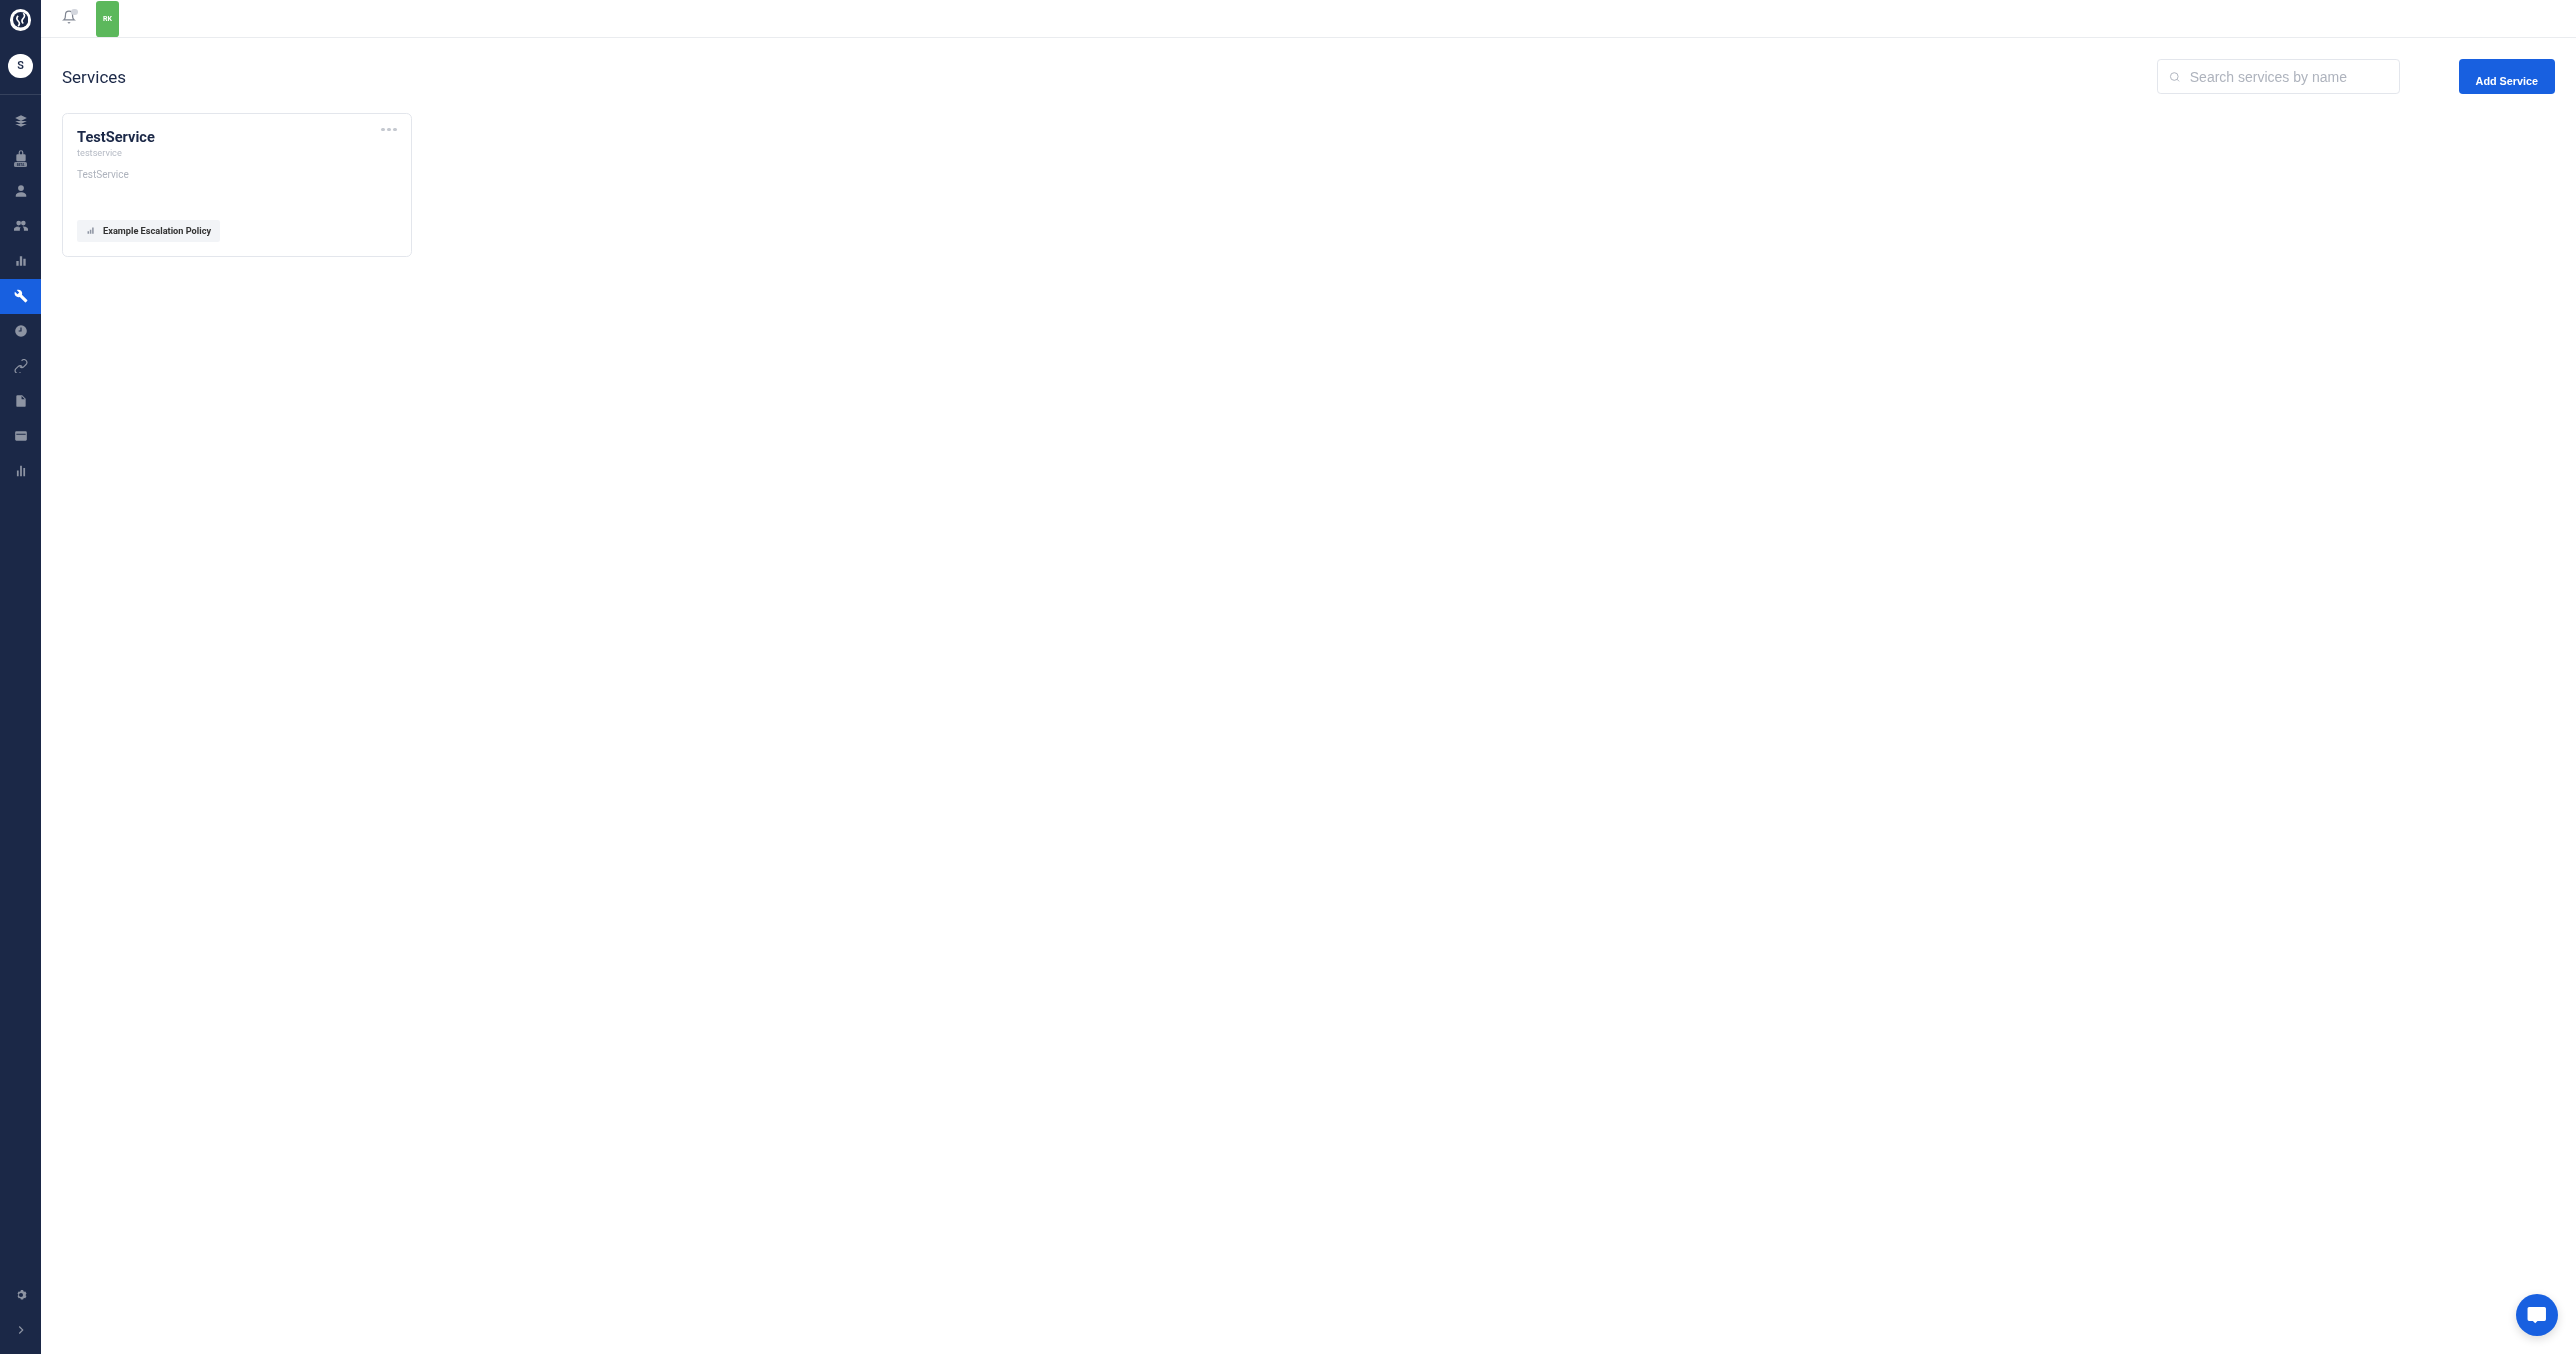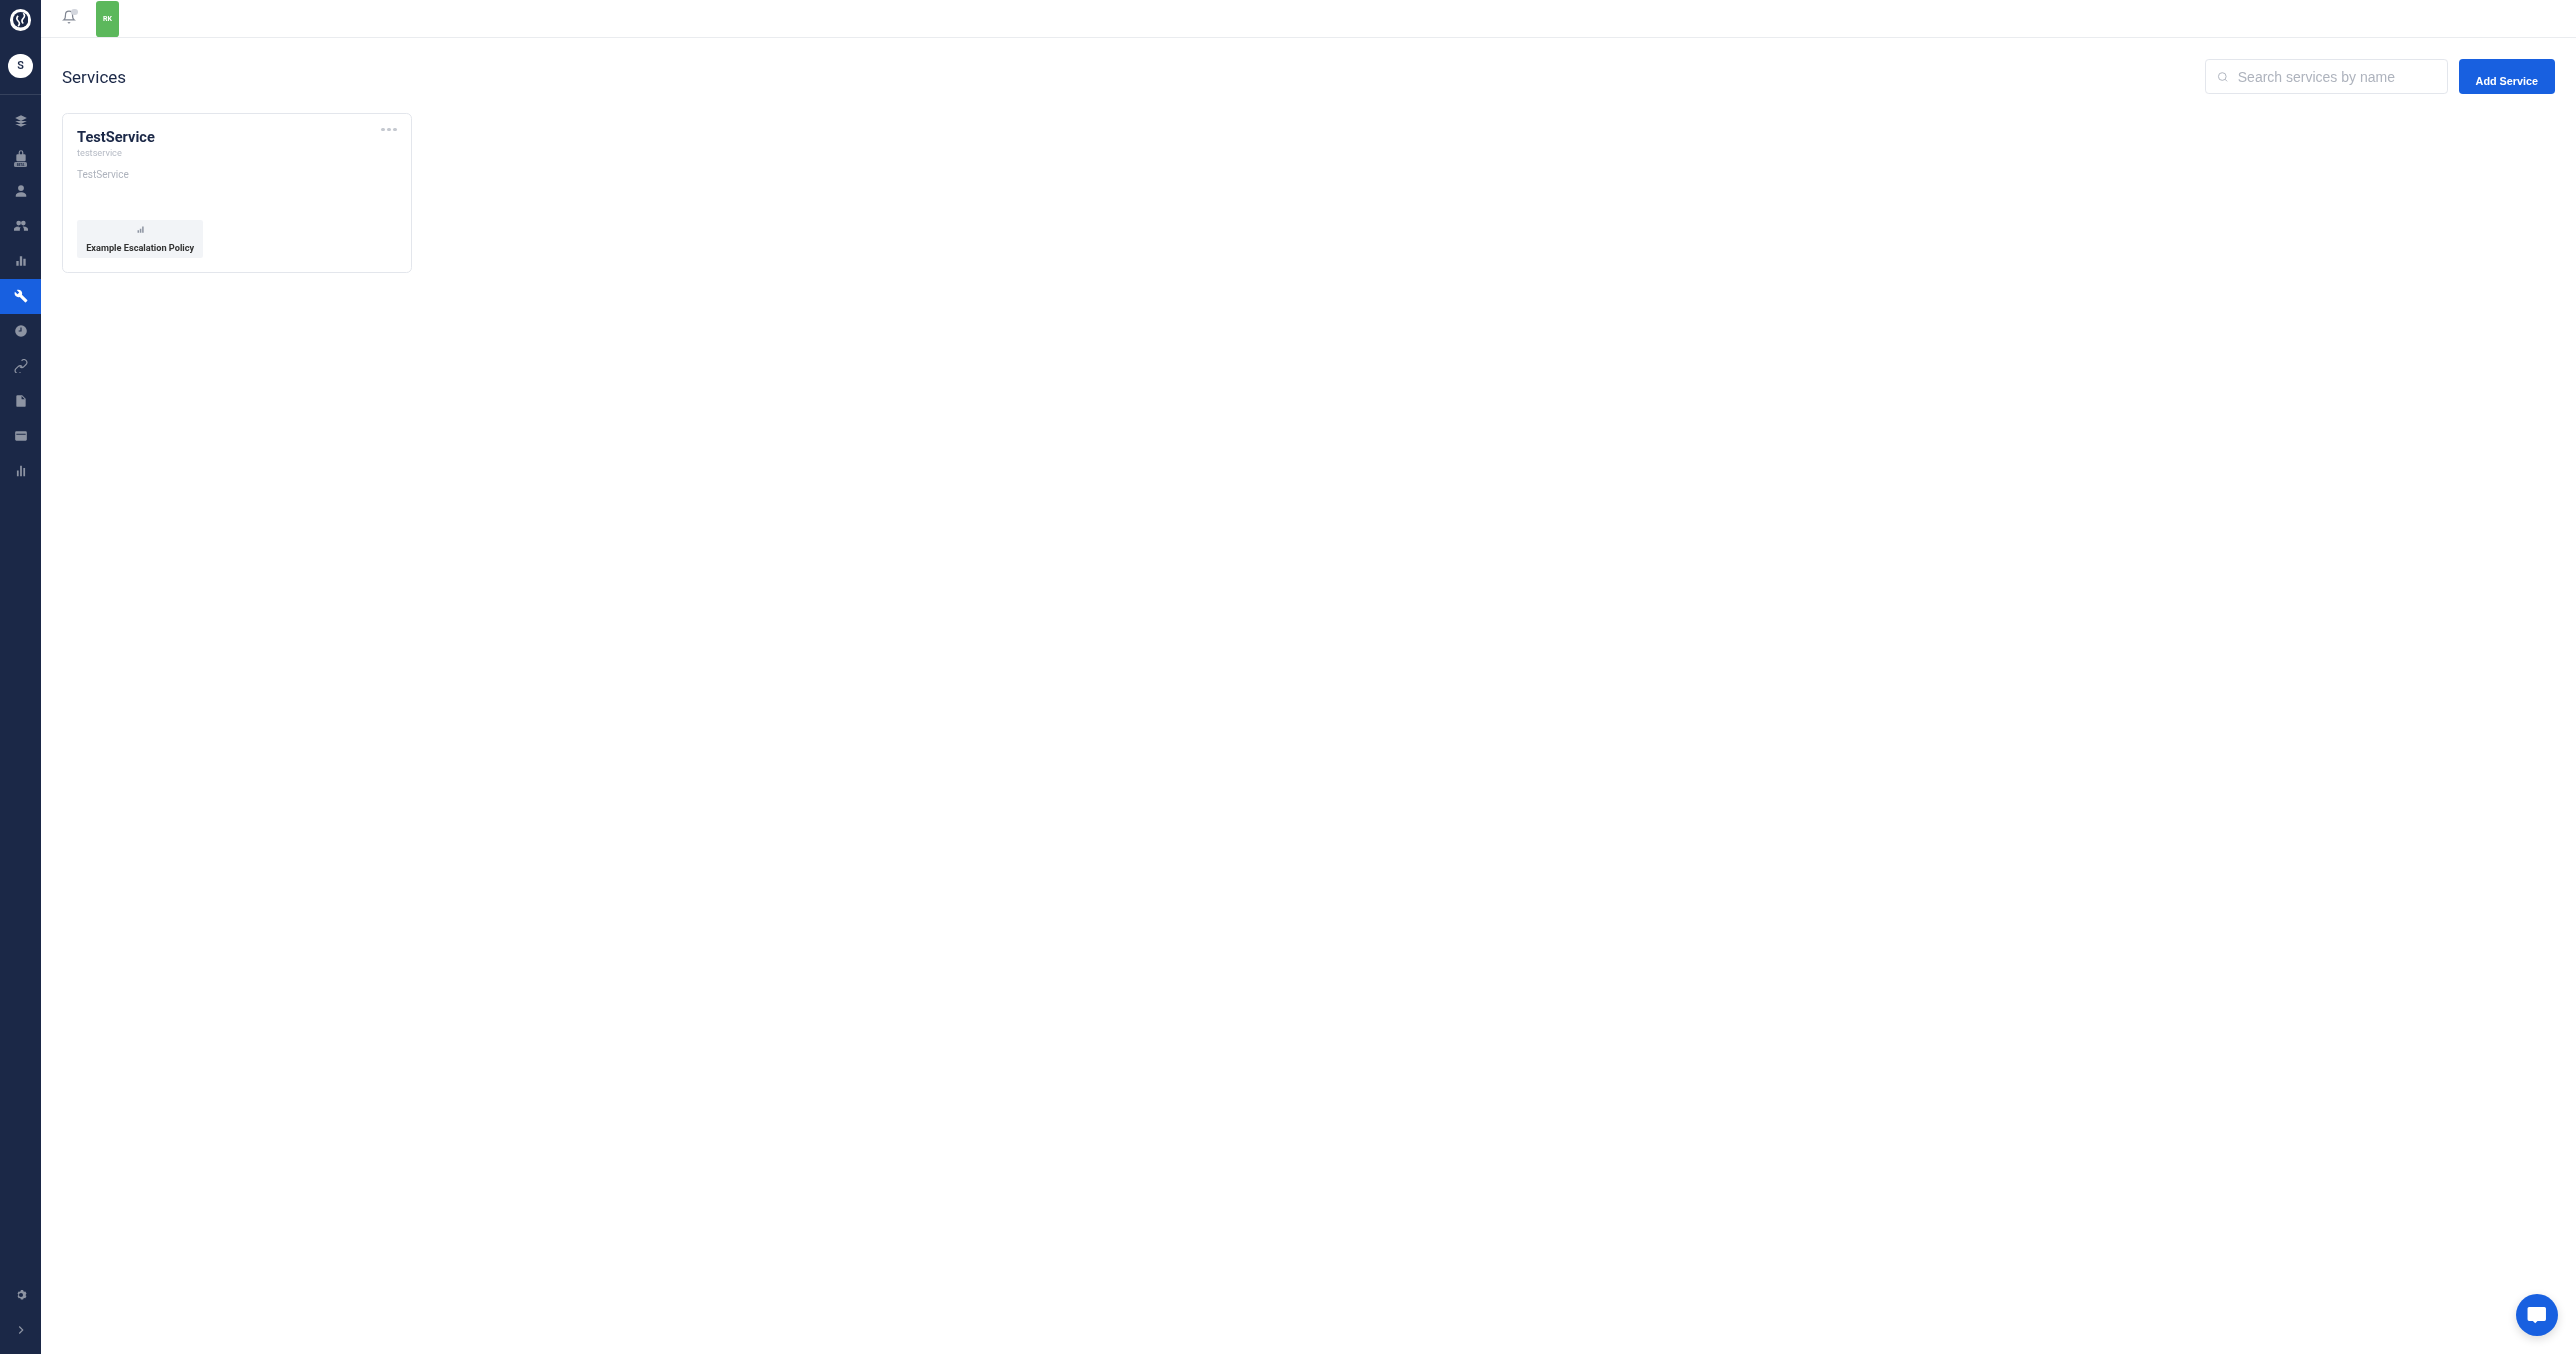--- a/index.html
+++ b/index.html
@@ -211,20 +211,21 @@
     .add-btn {
       height: 35px;
       padding: 16px 17px;
       background: #1860e0;
       color: #ffffff;
       border: none;
       border-radius: 3.8px;
       font-size: 10.8px;
       font-weight: 600;
       cursor: pointer;
+      margin-left: 48px;
     }
     .service-card {
       width: 350px;
       border: 0.8px solid #e3e6ec;
       border-radius: 5.4px;
       overflow: hidden;
     }
     .service-card-body {
       padding: 14px 14px 14px 14px;
     }
@@ -264,21 +265,20 @@
     .policy-tag {
       display: inline-flex;
       align-items: center;
       gap: 7.7px;
       padding: 5.4px 9.2px;
       background: #f2f4f7;
       border-radius: 2.3px;
       font-size: 9.2px;
       font-weight: 700;
       color: #333;
-      flex-direction: column;
     }
     .policy-tag svg {
       width: 9.2px;
       height: 9.2px;
       color: #8e95a3;
     }
     .service-card-footer {
       border-top: 0.8px solid #e3e6ec;
       padding: 14px 14px;
     }

